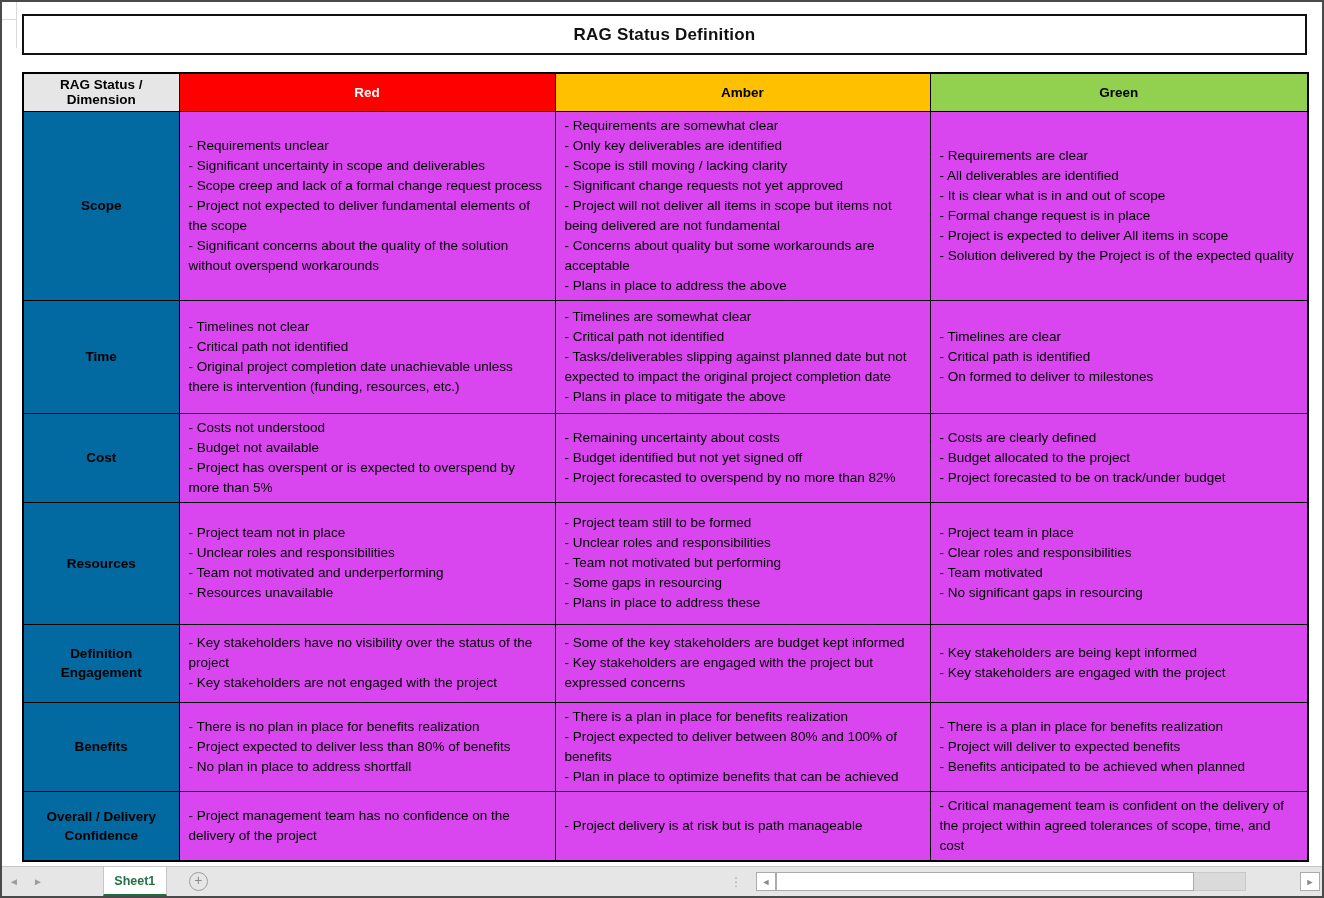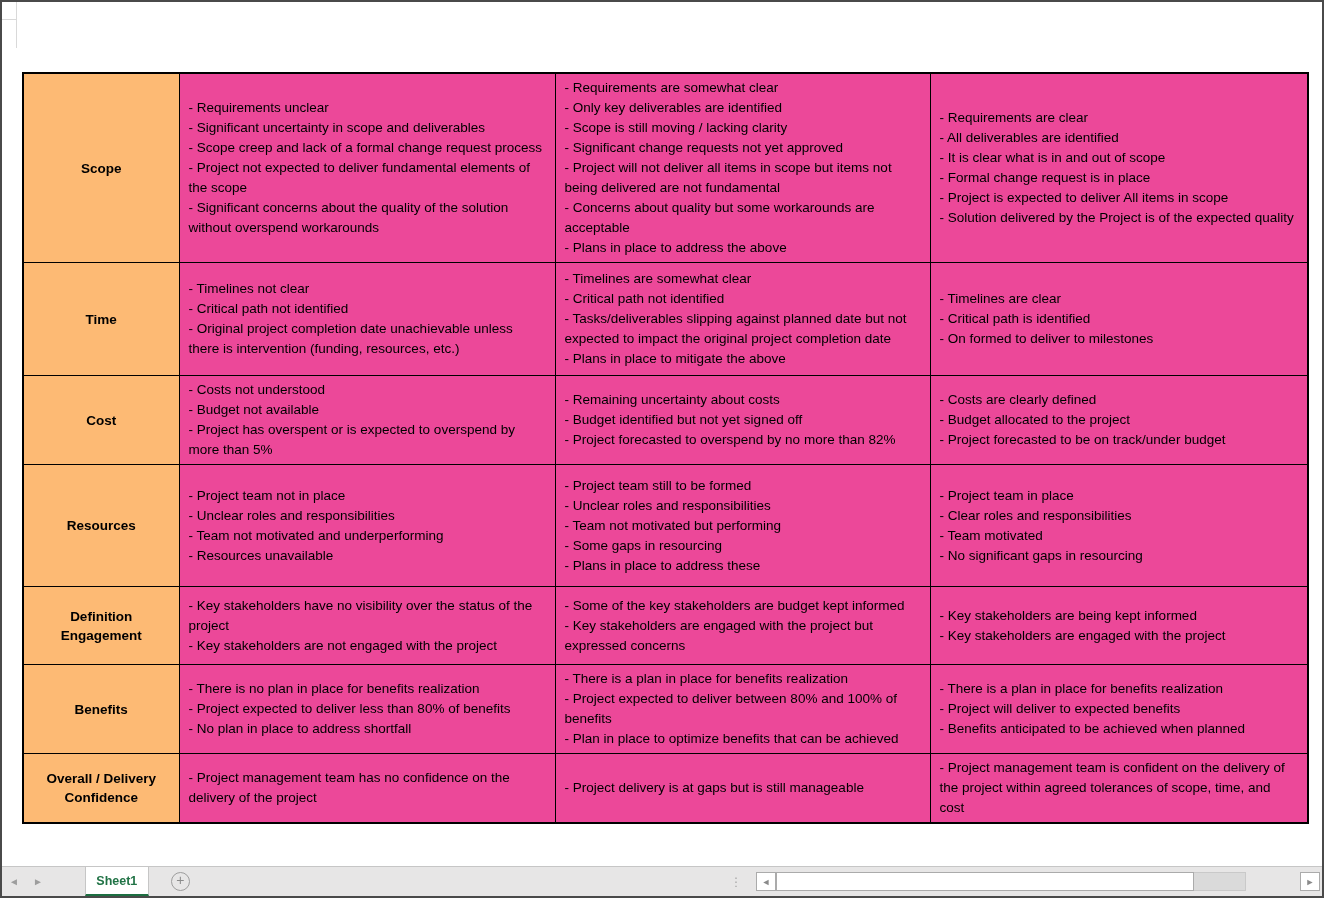--- a/index.html
+++ b/index.html
@@ -42,39 +42,39 @@
   th.h-dim {
     background:#e7e6e6; color:#000; font-size:13.5px; font-weight:bold;
     text-align:center; vertical-align:middle; padding:2px 4px;
   }
   th.h-red { background:#ff0000; color:#ffffff; }
   th.h-amb { background:#ffc000; color:#000000; }
   th.h-grn { background:#92d050; color:#000000; }
   th.h-status { font-size:13.5px; font-weight:bold; text-align:center; vertical-align:middle; }
 
   td.dim {
-    background:#fdba74; color:#000; font-size:13.5px; font-weight:bold;
+    background:#0369a1; color:#000; font-size:13.5px; font-weight:bold;
     text-align:center; vertical-align:middle; padding:6px 8px; line-height:19px;
   }
   td.cell {
-    background:#ec4899; color:#000; font-size:13.5px; line-height:20px;
+    background:#d946ef; color:#000; font-size:13.5px; line-height:20px;
     text-align:left; vertical-align:middle; padding:4px 9px;
     white-space:pre-line; overflow:hidden;
   }
 
   
   .sheetbar {
     position:absolute; left:0; right:0; bottom:0; height:30px;
     background:#e7e6e6; border-top:1px solid #c6c6c6;
     display:flex; align-items:stretch;
   }
   .tabnav { display:flex; align-items:center; padding-left:7px; gap:14px; color:#9d9d9d; font-size:10px; }
   .tabnav span { cursor:default; }
   .sheet-tab {
-    margin-left:42px; width:64px; background:#ffffff;
+    margin-left:60px; width:64px; background:#ffffff;
     border-left:1px solid #c6c6c6; border-right:1px solid #c6c6c6;
     border-bottom:2.5px solid #1d6f42;
     display:flex; align-items:center; justify-content:center;
     color:#217346; font-weight:bold; font-size:12.5px;
   }
   .add-sheet {
     margin-left:22px; align-self:center;
     width:19px; height:19px; border:1.5px solid #9d9d9d; border-radius:50%;
     color:#8a8a8a; font-size:14px; line-height:15px; text-align:center;
   }
@@ -89,29 +89,38 @@
   .sbtn.right { margin-left:54px; }
 </style>
 </head>
 <body>
 
 <div class="screen">
 
   <div class="grid-artifact-v"></div>
   <div class="grid-artifact-h"></div>
 
+  <div class="title-box">
+    <span>RAG Status Definition</span>
+  </div>
 
   <table class="rag">
     <colgroup>
       <col class="c-dim">
         <col class="c-red">
         <col class="c-amb">
         <col class="c-grn">
     </colgroup>
     <tbody>
+        <tr class="hdr">
+      <th class="h-dim">RAG Status / Dimension</th>
+      <th class="h-status h-red">Red</th>
+      <th class="h-status h-amb">Amber</th>
+      <th class="h-status h-grn">Green</th>
+    </tr>
     <tr class="r0">
       <td class="dim">Scope</td>
       <td class="cell">- Requirements unclear
 - Significant uncertainty in scope and deliverables
 - Scope creep and lack of a formal change request process
 - Project not expected to deliver fundamental elements of the scope
 - Significant concerns about the quality of the solution without overspend workarounds</td>
       <td class="cell">- Requirements are somewhat clear
 - Only key deliverables are identified
 - Scope is still moving / lacking clarity
@@ -184,22 +193,22 @@
       <td class="cell">- There is a plan in place for benefits realization
 - Project expected to deliver between 80% and 100% of benefits
 - Plan in place to optimize benefits that can be achieved</td>
       <td class="cell">- There is a plan in place for benefits realization
 - Project will deliver to expected benefits
 - Benefits anticipated to be achieved when planned</td>
     </tr>
     <tr class="r6">
       <td class="dim">Overall / Delivery Confidence</td>
       <td class="cell">- Project management team has no confidence on the delivery of the project</td>
-      <td class="cell">- Project delivery is at gaps but is still manageable</td>
-      <td class="cell">- Project management team is confident on the delivery of the project within agreed tolerances of scope, time, and cost</td>
+      <td class="cell">- Project delivery is at risk but is path manageable</td>
+      <td class="cell">- Critical management team is confident on the delivery of the project within agreed tolerances of scope, time, and cost</td>
     </tr>
   </tbody>
     </table>
 
   <div class="sheetbar">
     <div class="tabnav">
       <span>◄</span>
       <span>►</span>
     </div>
     <div class="sheet-tab">

